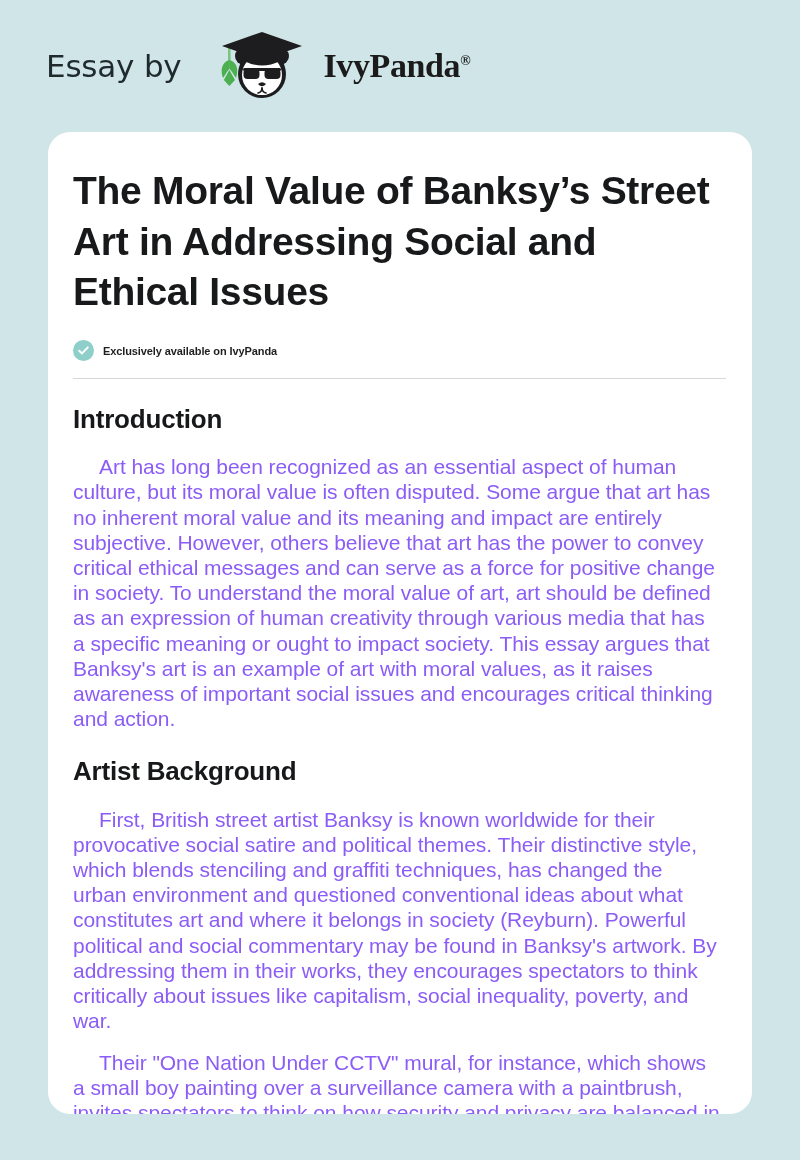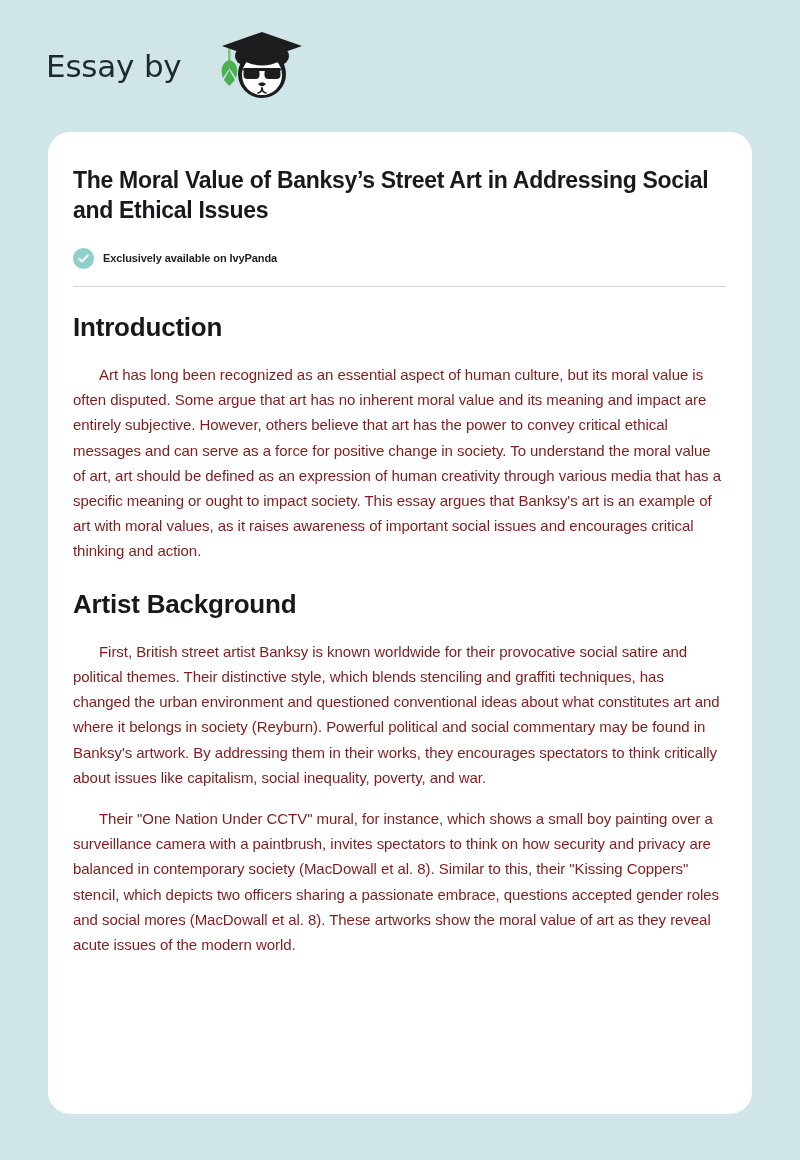--- a/index.html
+++ b/index.html
@@ -77,21 +77,21 @@
     overflow: hidden;
   }
   .doc-inner {
     padding: 0 0 0 0;
   }
 
   .doc-title {
     margin: 0;
     padding-top: 34px;
     font-family: "Liberation Sans Narrow", "Liberation Sans", sans-serif;
-    font-size: 23px;
+    font-size: 39px;
     font-weight: 700;
     line-height: 1.30;
     color: #18191a;
     letter-spacing: -0.3px;
     max-width: 640px;
   }
 
   .exclusive-badge {
     display: flex;
     align-items: center;
@@ -132,23 +132,23 @@
     font-weight: 700;
     color: #16181a;
     line-height: 1.2;
     letter-spacing: -0.2px;
   }
 
   .body-text {
     margin: 0;
     padding-top: 19px;
     font-family: "Liberation Sans", sans-serif;
-    font-size: 15px;
+    font-size: 21px;
     line-height: 25.2px;
-    color: #7f1d1d;
+    color: #8b5cf6;
     text-indent: 26px;
     max-width: 648px;
     letter-spacing: -0.05px;
   }
   .body-text + .body-text {
     padding-top: 16px;
   }
 </style>
 </head>
 <body>
@@ -187,20 +187,21 @@
         <path d="M52 58 q0 4 -4 5" stroke="#1d1d1f" stroke-width="1.6" fill="none" stroke-linecap="round"></path>
         <path d="M52 58 q0 4 4 5" stroke="#1d1d1f" stroke-width="1.6" fill="none" stroke-linecap="round"></path>
 
         <g fill="#1d1d1f">
           <path d="M52 2 L92 16 L52 30 L12 16 Z"></path>
           <path d="M34 21 L34 31 q18 9 36 0 L70 21 L52 28 Z"></path>
         </g>
       </svg>
     </span>
 
+    <span class="wordmark"><span>IvyPanda</span><span class="reg">®</span></span>
   </div>
 </div>
 
 <div class="doc-card">
   <div class="doc-inner">
 
     <h1 class="doc-title">The Moral Value of Banksy’s Street Art in Addressing Social and Ethical Issues</h1>
 
     <div class="exclusive-badge">
       <span class="check-circle">

